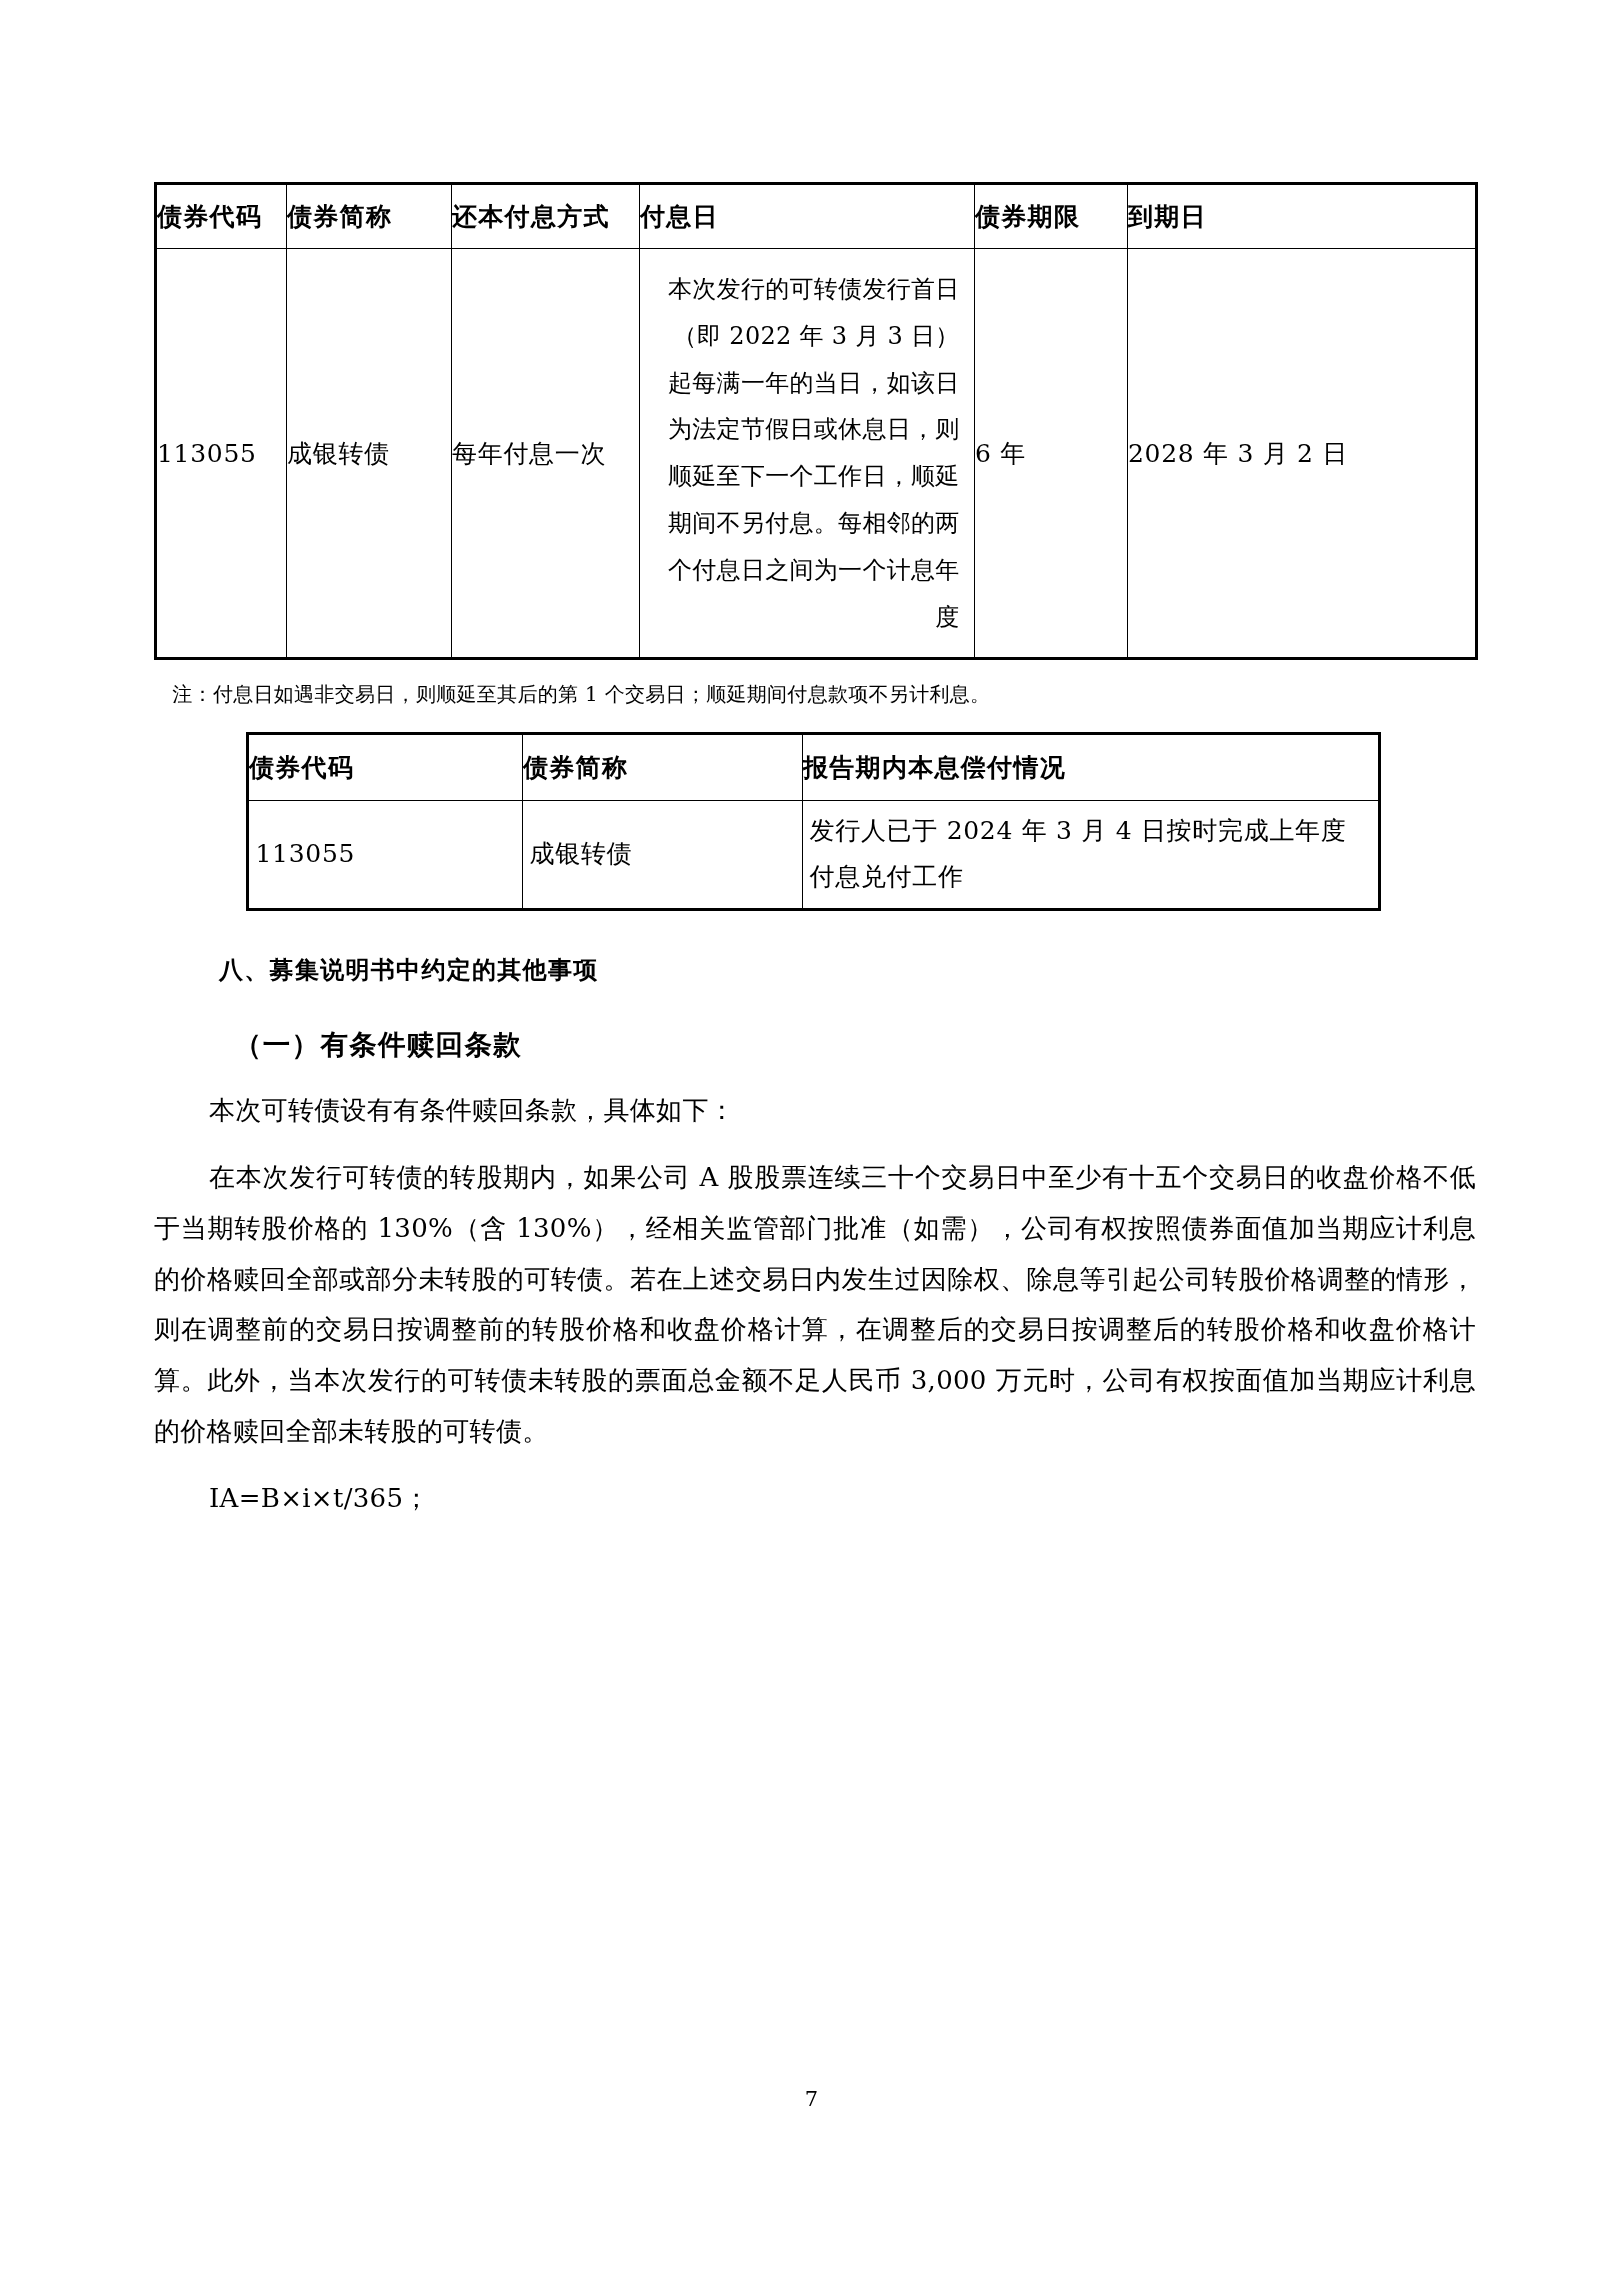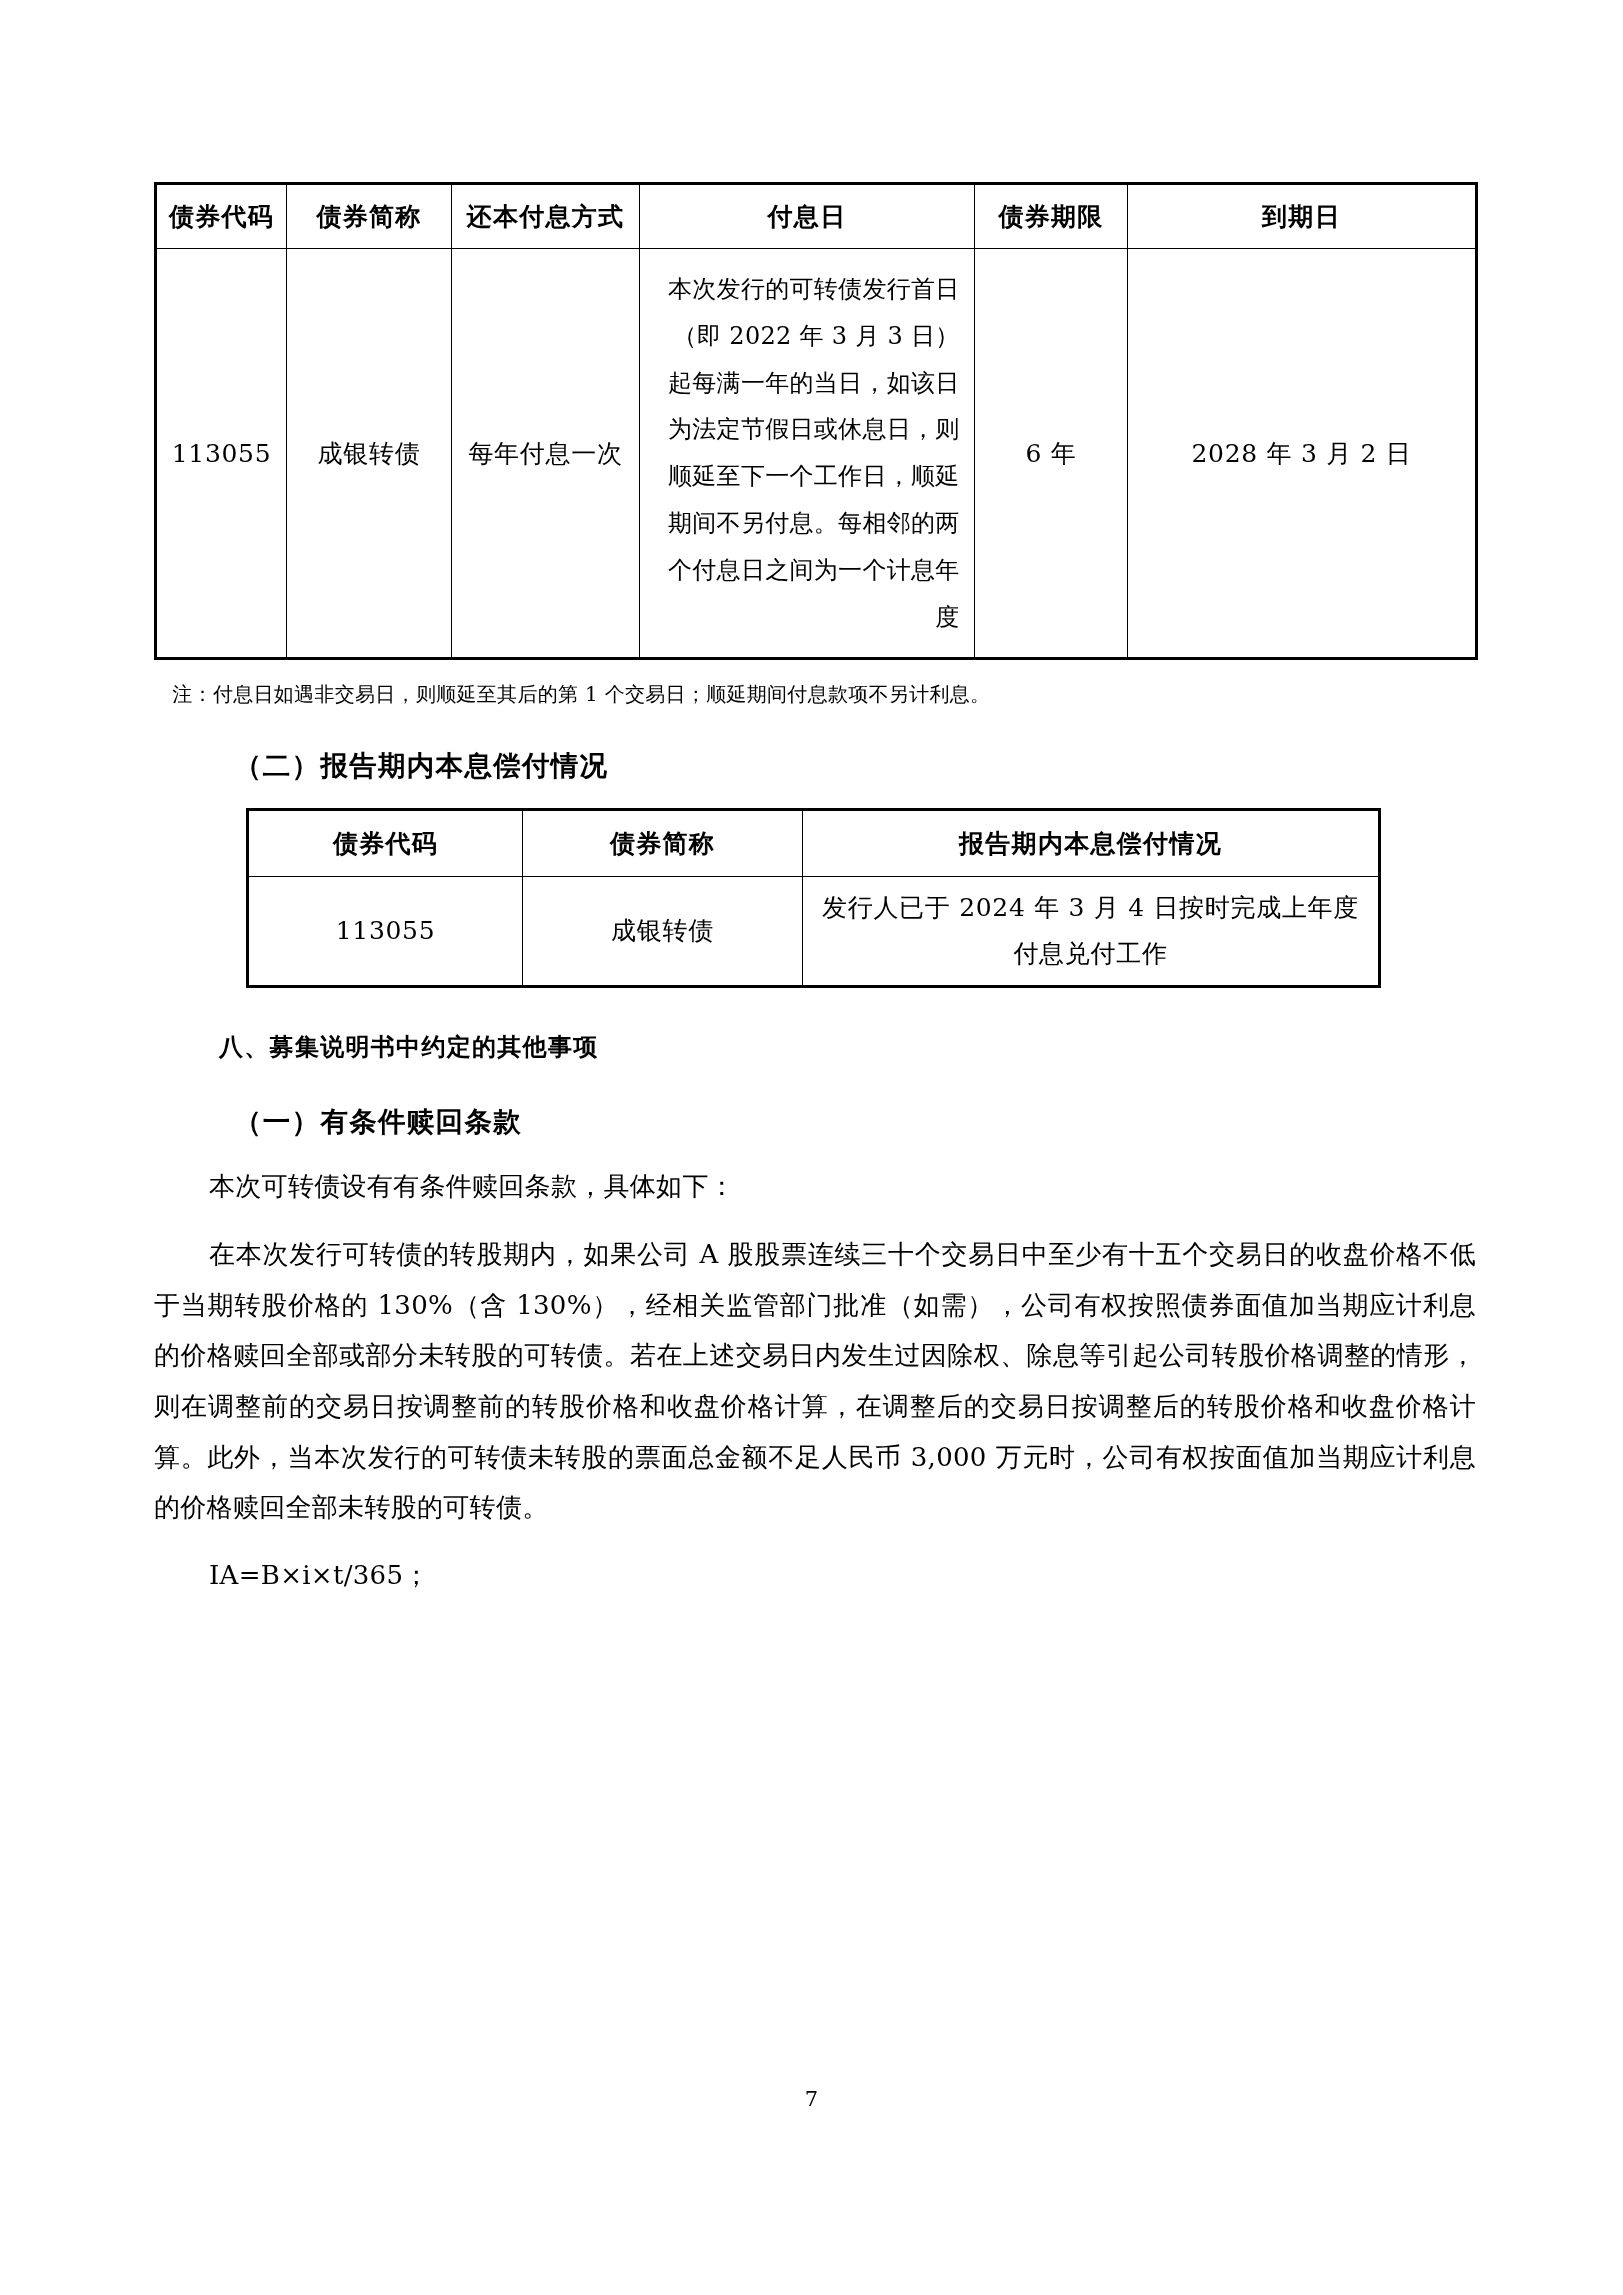--- a/index.html
+++ b/index.html
@@ -30,21 +30,21 @@
   
   table.doc-table {
     border-collapse: collapse;
     table-layout: fixed;
     font-family: "DejaVu Serif", "Liberation Serif", serif;
   }
   table.doc-table td, table.doc-table th {
     border: 1.3px solid #000000;
     padding: 0;
     vertical-align: middle;
-    text-align: center;
+    text-align: left;
     font-weight: normal;
   }
   table.doc-table {
     border: 3.9px solid #000000;
   }
 
   
   .t1-wrap { margin-top: 182px; }
   table.t1 { width: 1322px; }
   table.t1 th {
@@ -183,21 +183,20 @@
             <td class="paydate">本次发行的可转债发行首日（即 2022 年 3 月 3 日）起每满一年的当日，如该日为法定节假日或休息日，则顺延至下一个工作日，顺延期间不另付息。每相邻的两个付息日之间为一个计息年度</td>
             <td>6 年</td>
             <td>2028 年 3 月 2 日</td>
           </tr>
         </tbody>
       </table>
     </div>
 
     <div class="note">注：付息日如遇非交易日，则顺延至其后的第 1 个交易日；顺延期间付息款项不另计利息。</div>
 
-    <h2 class="sub-heading">（二）报告期内本息偿付情况</h2>
 
 
     <div class="t2-wrap">
       <table class="doc-table t2">
         <colgroup>
           <col class="t2-col-code">
           <col class="t2-col-abbr">
           <col class="t2-col-status">
         </colgroup>
         <thead>

